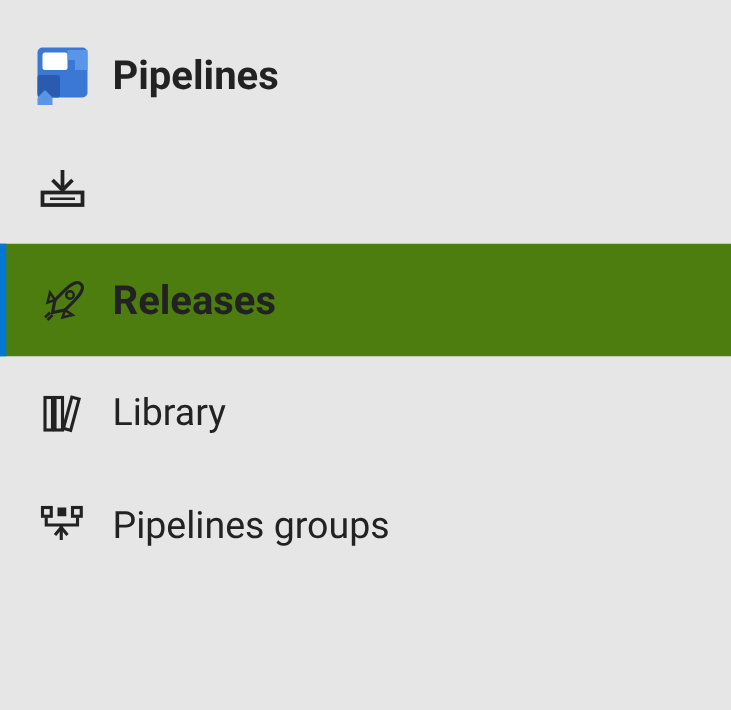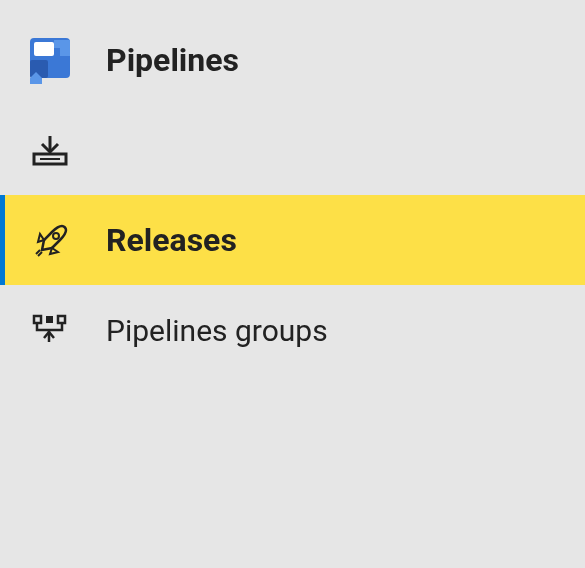--- a/index.html
+++ b/index.html
@@ -20,41 +20,41 @@
     }
     .nav-item {
       display: flex;
       align-items: center;
       height: 90px;
       padding-left: 24px;
       cursor: pointer;
       position: relative;
     }
     .nav-item.selected {
-      background: #fde047;
+      background: #4d7c0f;
     }
     .nav-item.selected::before {
       content: "";
       position: absolute;
       left: 0;
       top: 0;
       bottom: 0;
       width: 5px;
       background: #0078d4;
     }
     .nav-item .icon-wrap {
       width: 52px;
       height: 52px;
       display: flex;
       align-items: center;
       justify-content: center;
       flex-shrink: 0;
     }
     .nav-item .label {
-      margin-left: 30px;
+      margin-left: 14px;
       font-size: 30px;
       color: #222;
       font-weight: 400;
     }
     .nav-item.header .label {
       font-weight: 700;
       font-size: 32px;
     }
     .nav-item.selected .label {
       font-weight: 700;
@@ -101,20 +101,30 @@
         <circle cx="26" cy="16" r="3" fill="none" stroke="#222" stroke-width="2"></circle>
         <path d="M 14 20 L 8 22 L 10 14 Z" fill="none" stroke="#222" stroke-width="2"></path>
         <path d="M 22 28 L 20 34 L 28 32 Z" fill="none" stroke="#222" stroke-width="2"></path>
         <path d="M 10 30 L 6 34" stroke="#222" stroke-width="2"></path>
         <path d="M 12 32 L 8 36" stroke="#222" stroke-width="2"></path>
       </svg>
     </span>
     <span class="label">Releases</span>
   </div>
 
+  <div class="nav-item">
+    <span class="icon-wrap">
+      <svg width="36" height="36" viewBox="0 0 36 36">
+        <rect x="4" y="6" width="6" height="26" fill="none" stroke="#222" stroke-width="2.5"></rect>
+        <rect x="12" y="6" width="6" height="26" fill="none" stroke="#222" stroke-width="2.5"></rect>
+        <rect x="22" y="6" width="6" height="26" fill="none" stroke="#222" stroke-width="2.5" transform="rotate(15 25 19)"></rect>
+      </svg>
+    </span>
+    <span class="label">Library</span>
+  </div>
 
 
   <div class="nav-item">
     <span class="icon-wrap">
       <svg width="40" height="36" viewBox="0 0 40 36">
         <rect x="4" y="4" width="7" height="7" fill="none" stroke="#222" stroke-width="2.5"></rect>
         <rect x="16" y="4" width="7" height="7" fill="#222"></rect>
         <rect x="28" y="4" width="7" height="7" fill="none" stroke="#222" stroke-width="2.5"></rect>
         <path d="M 7 12 L 7 18 L 32 18 L 32 12" fill="none" stroke="#222" stroke-width="2.5"></path>
         <path d="M 19 18 L 19 30" stroke="#222" stroke-width="2.5"></path>

